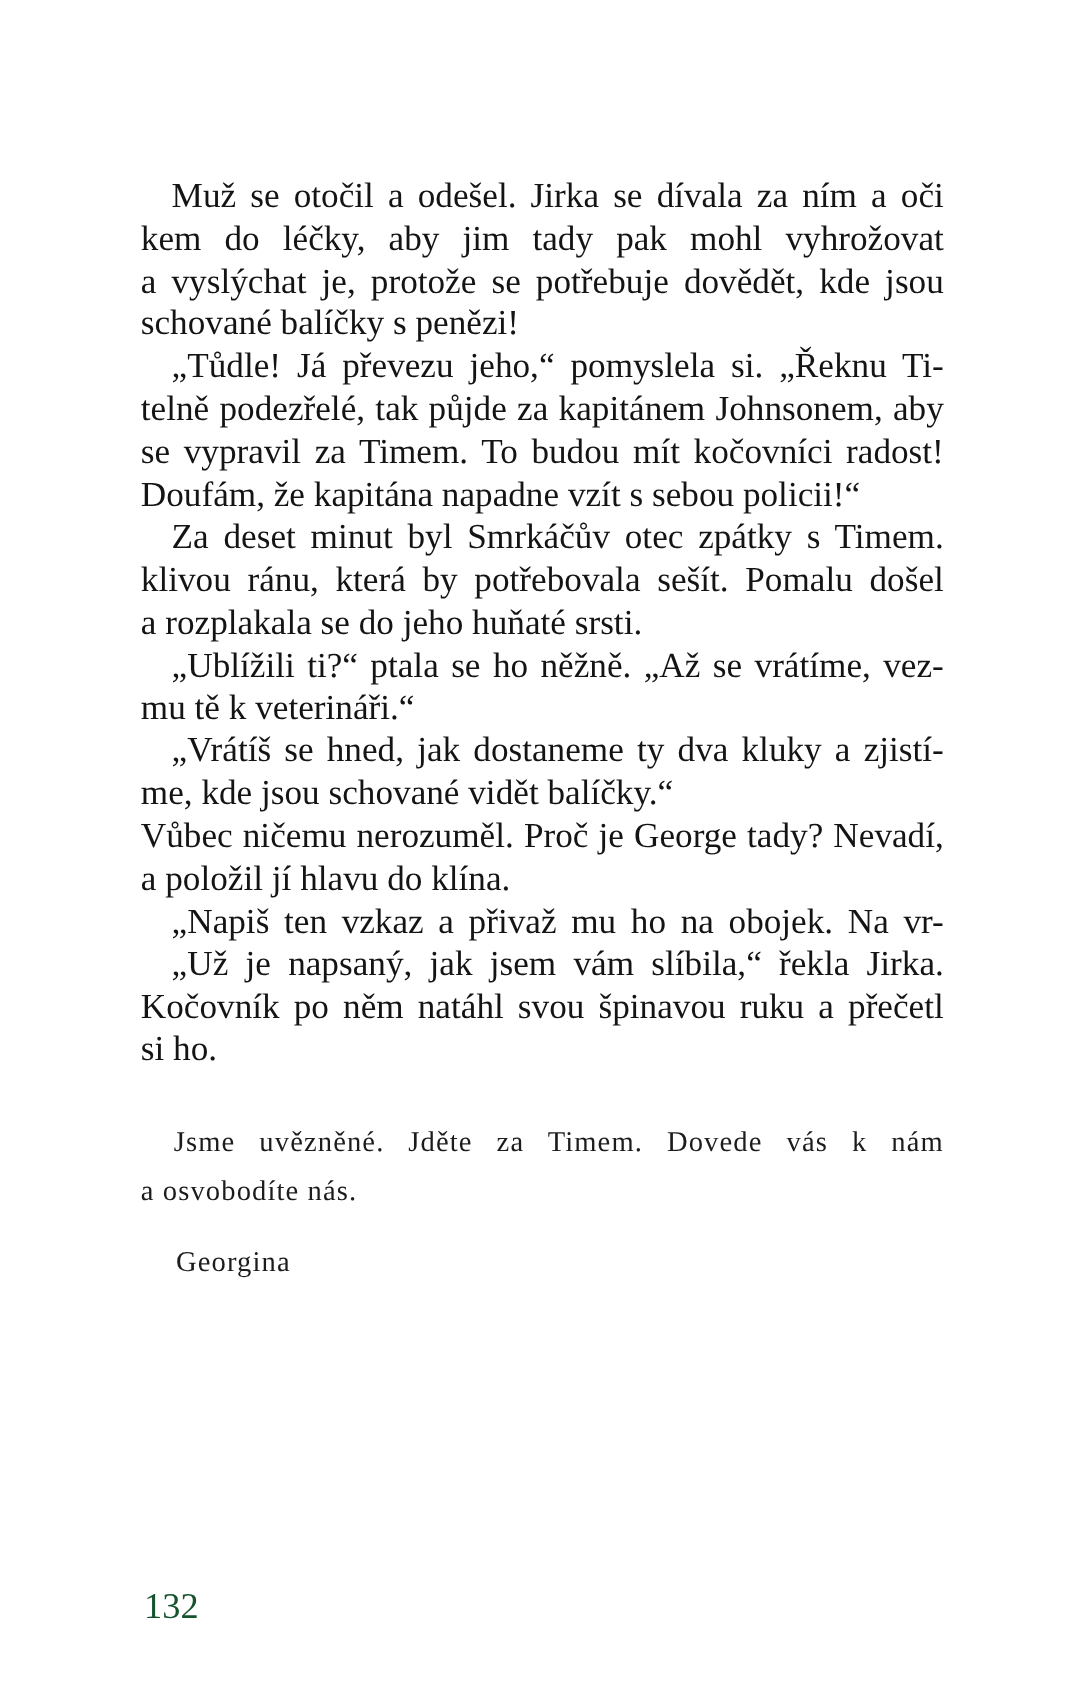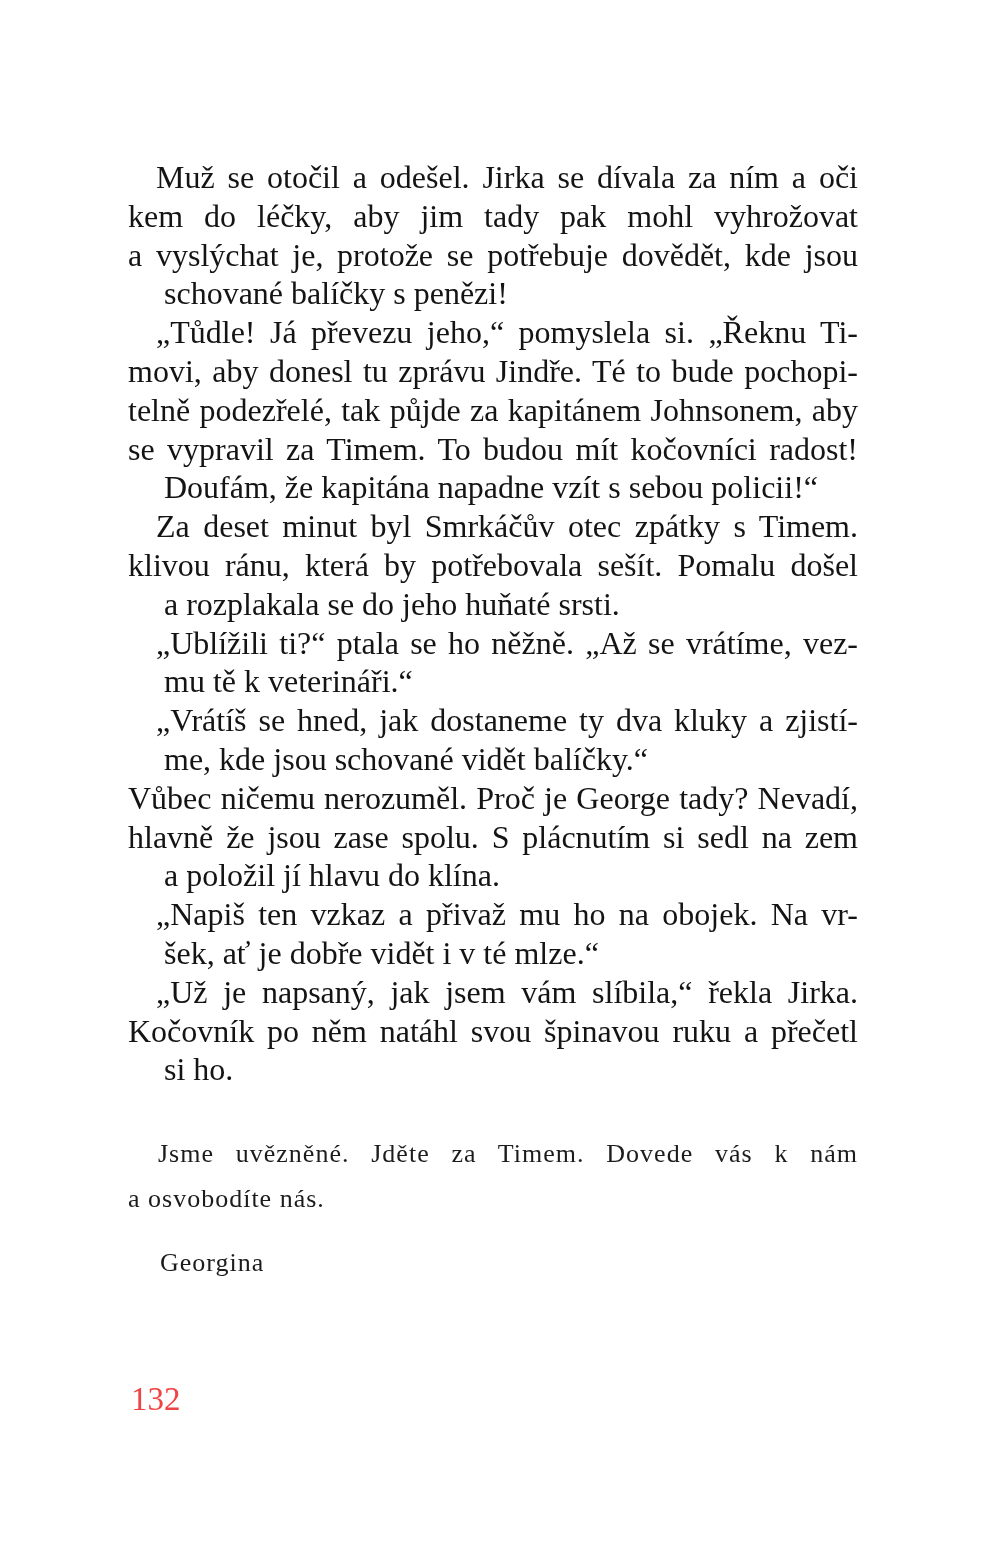--- a/index.html
+++ b/index.html
@@ -27,21 +27,20 @@
     color: #141414;
     text-align: justify;
     text-align-last: justify;
     white-space: normal;
   }
   .text-block .line.first {
     text-indent: 28px;
   }
   .text-block .line.last {
     text-align-last: left;
-    margin-left: 36px;
   }
   .note-block {
     margin-top: 42px;
     width: 730px;
   }
   .note-block .nline {
     font-family: cursive;
     font-size: 26px;
     line-height: 45px;
     color: #1c1c1c;
@@ -58,54 +57,51 @@
     font-size: 26px;
     line-height: 45px;
     color: #1c1c1c;
     letter-spacing: 1px;
     text-indent: 32px;
     margin-top: 19px;
   }
   .page-number {
     position: absolute;
     left: 131px;
-    top: 1381px;
+    top: 1443px;
     font-family: "Liberation Serif", serif;
     font-size: 33px;
-    color: #ef4444;
+    color: #14532d;
   }
 </style>
 </head>
 <body>
 
 <div class="page">
 
   <div class="text-block">
 
     <div class="line first">Muž se otočil a odešel. Jirka se dívala za ním a oči</div>
       <div class="line">kem do léčky, aby jim tady pak mohl vyhrožovat</div>
       <div class="line">a vyslýchat je, protože se potřebuje dovědět, kde jsou</div>
       <div class="line last">schované balíčky s penězi!</div>
       <div class="line first">„Tůdle! Já převezu jeho,“ pomyslela si. „Řeknu Ti-</div>
-      <div class="line">movi, aby donesl tu zprávu Jindře. Té to bude pochopi-</div>
       <div class="line">telně podezřelé, tak půjde za kapitánem Johnsonem, aby</div>
       <div class="line">se vypravil za Timem. To budou mít kočovníci radost!</div>
       <div class="line last">Doufám, že kapitána napadne vzít s sebou policii!“</div>
       <div class="line first">Za deset minut byl Smrkáčův otec zpátky s Timem.</div>
       <div class="line">klivou ránu, která by potřebovala sešít. Pomalu došel</div>
       <div class="line last">a rozplakala se do jeho huňaté srsti.</div>
       <div class="line first">„Ublížili ti?“ ptala se ho něžně. „Až se vrátíme, vez-</div>
       <div class="line last">mu tě k veterináři.“</div>
       <div class="line first">„Vrátíš se hned, jak dostaneme ty dva kluky a zjistí-</div>
       <div class="line last">me, kde jsou schované vidět balíčky.“</div>
       <div class="line">Vůbec ničemu nerozuměl. Proč je George tady? Nevadí,</div>
-      <div class="line">hlavně že jsou zase spolu. S plácnutím si sedl na zem</div>
       <div class="line last">a položil jí hlavu do klína.</div>
       <div class="line first">„Napiš ten vzkaz a přivaž mu ho na obojek. Na vr-</div>
-      <div class="line last">šek, ať je dobře vidět i v té mlze.“</div>
       <div class="line first">„Už je napsaný, jak jsem vám slíbila,“ řekla Jirka.</div>
       <div class="line">Kočovník po něm natáhl svou špinavou ruku a přečetl</div>
       <div class="line last">si ho.</div>
       <div class="note-block">
       <div>
           <div class="nline first">Jsme uvězněné. Jděte za Timem. Dovede vás k nám</div>
           <div class="nline">a osvobodíte nás.</div>
         </div>
       <div class="signature">Georgina</div>
     </div>

